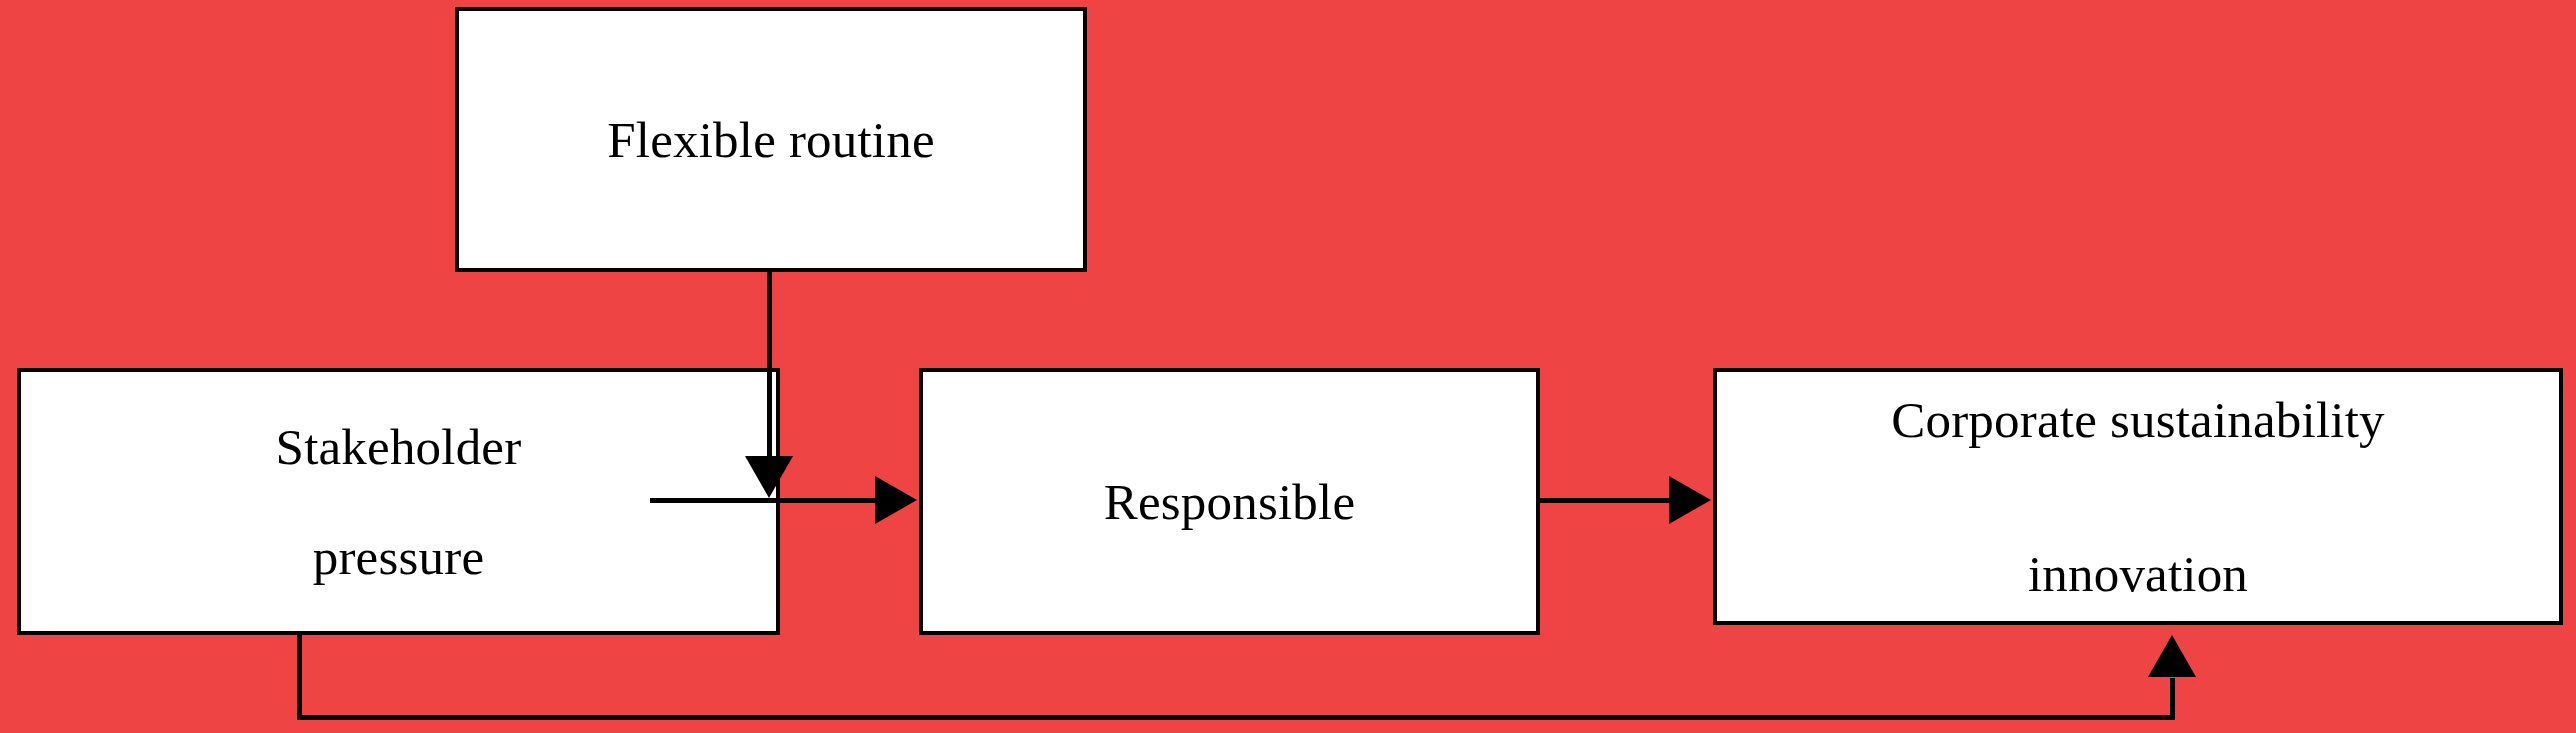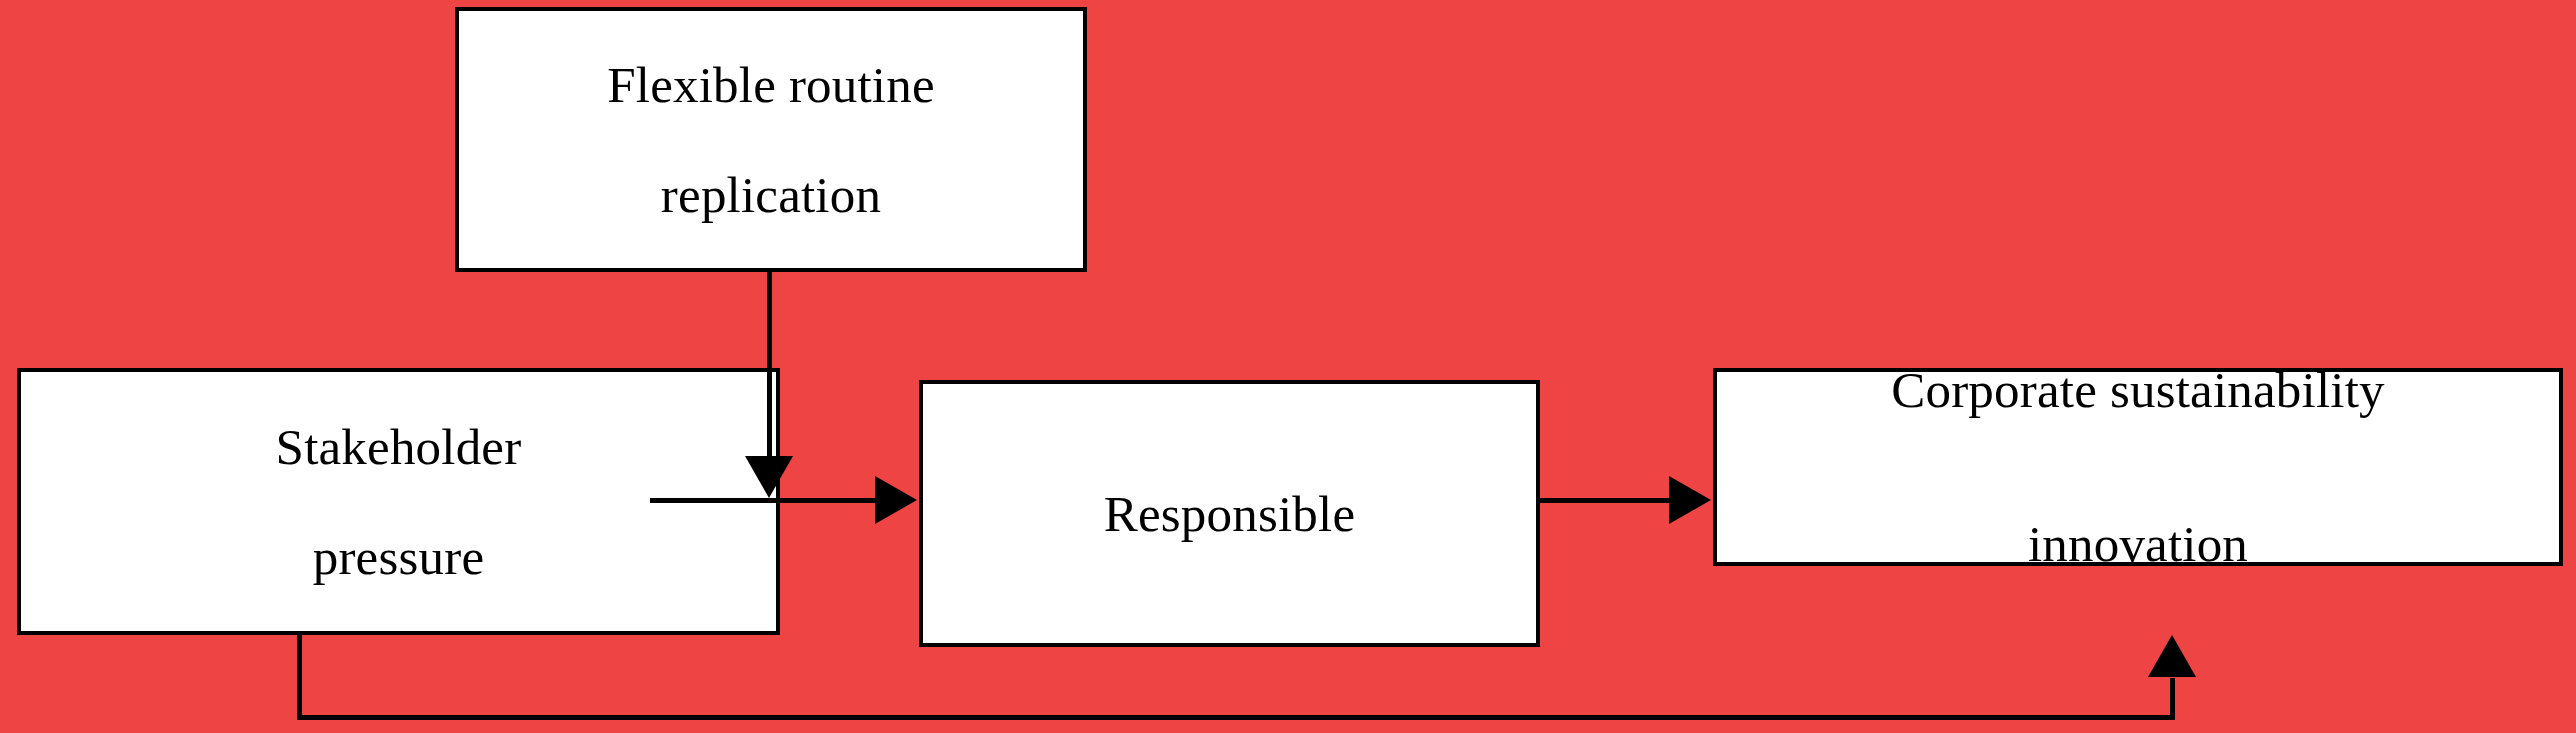--- a/index.html
+++ b/index.html
@@ -43,29 +43,29 @@
     height: 265px;
   }
   #node-stakeholder-pressure {
     left: 17px;
     top: 368px;
     width: 763px;
     height: 267px;
   }
   #node-responsible-innovation {
     left: 919px;
-    top: 380px;
+    top: 368px;
     width: 621px;
     height: 267px;
   }
   #node-corporate-sustainability-performance {
     left: 1713px;
     top: 368px;
     width: 850px;
-    height: 198px;
+    height: 257px;
     gap: 44px;
   }
   
   .edge {
     position: absolute;
     pointer-events: none;
   }
   .hline {
     position: absolute;
     height: 4.9px;
@@ -151,21 +151,20 @@
     top: 635px;
   }
 </style>
 </head>
 <body>
 
 <div id="canvas">
 
   <div class="node" id="node-flexible-routine-replication">
     <div class="node-label">Flexible routine</div>
-    <div class="node-label">replication</div>
   </div>
 
   <div class="node" id="node-stakeholder-pressure">
     <div class="node-label">Stakeholder</div>
     <div class="node-label">pressure</div>
   </div>
 
   <div class="node" id="node-responsible-innovation">
     <div class="node-label">Responsible</div>
   </div>

